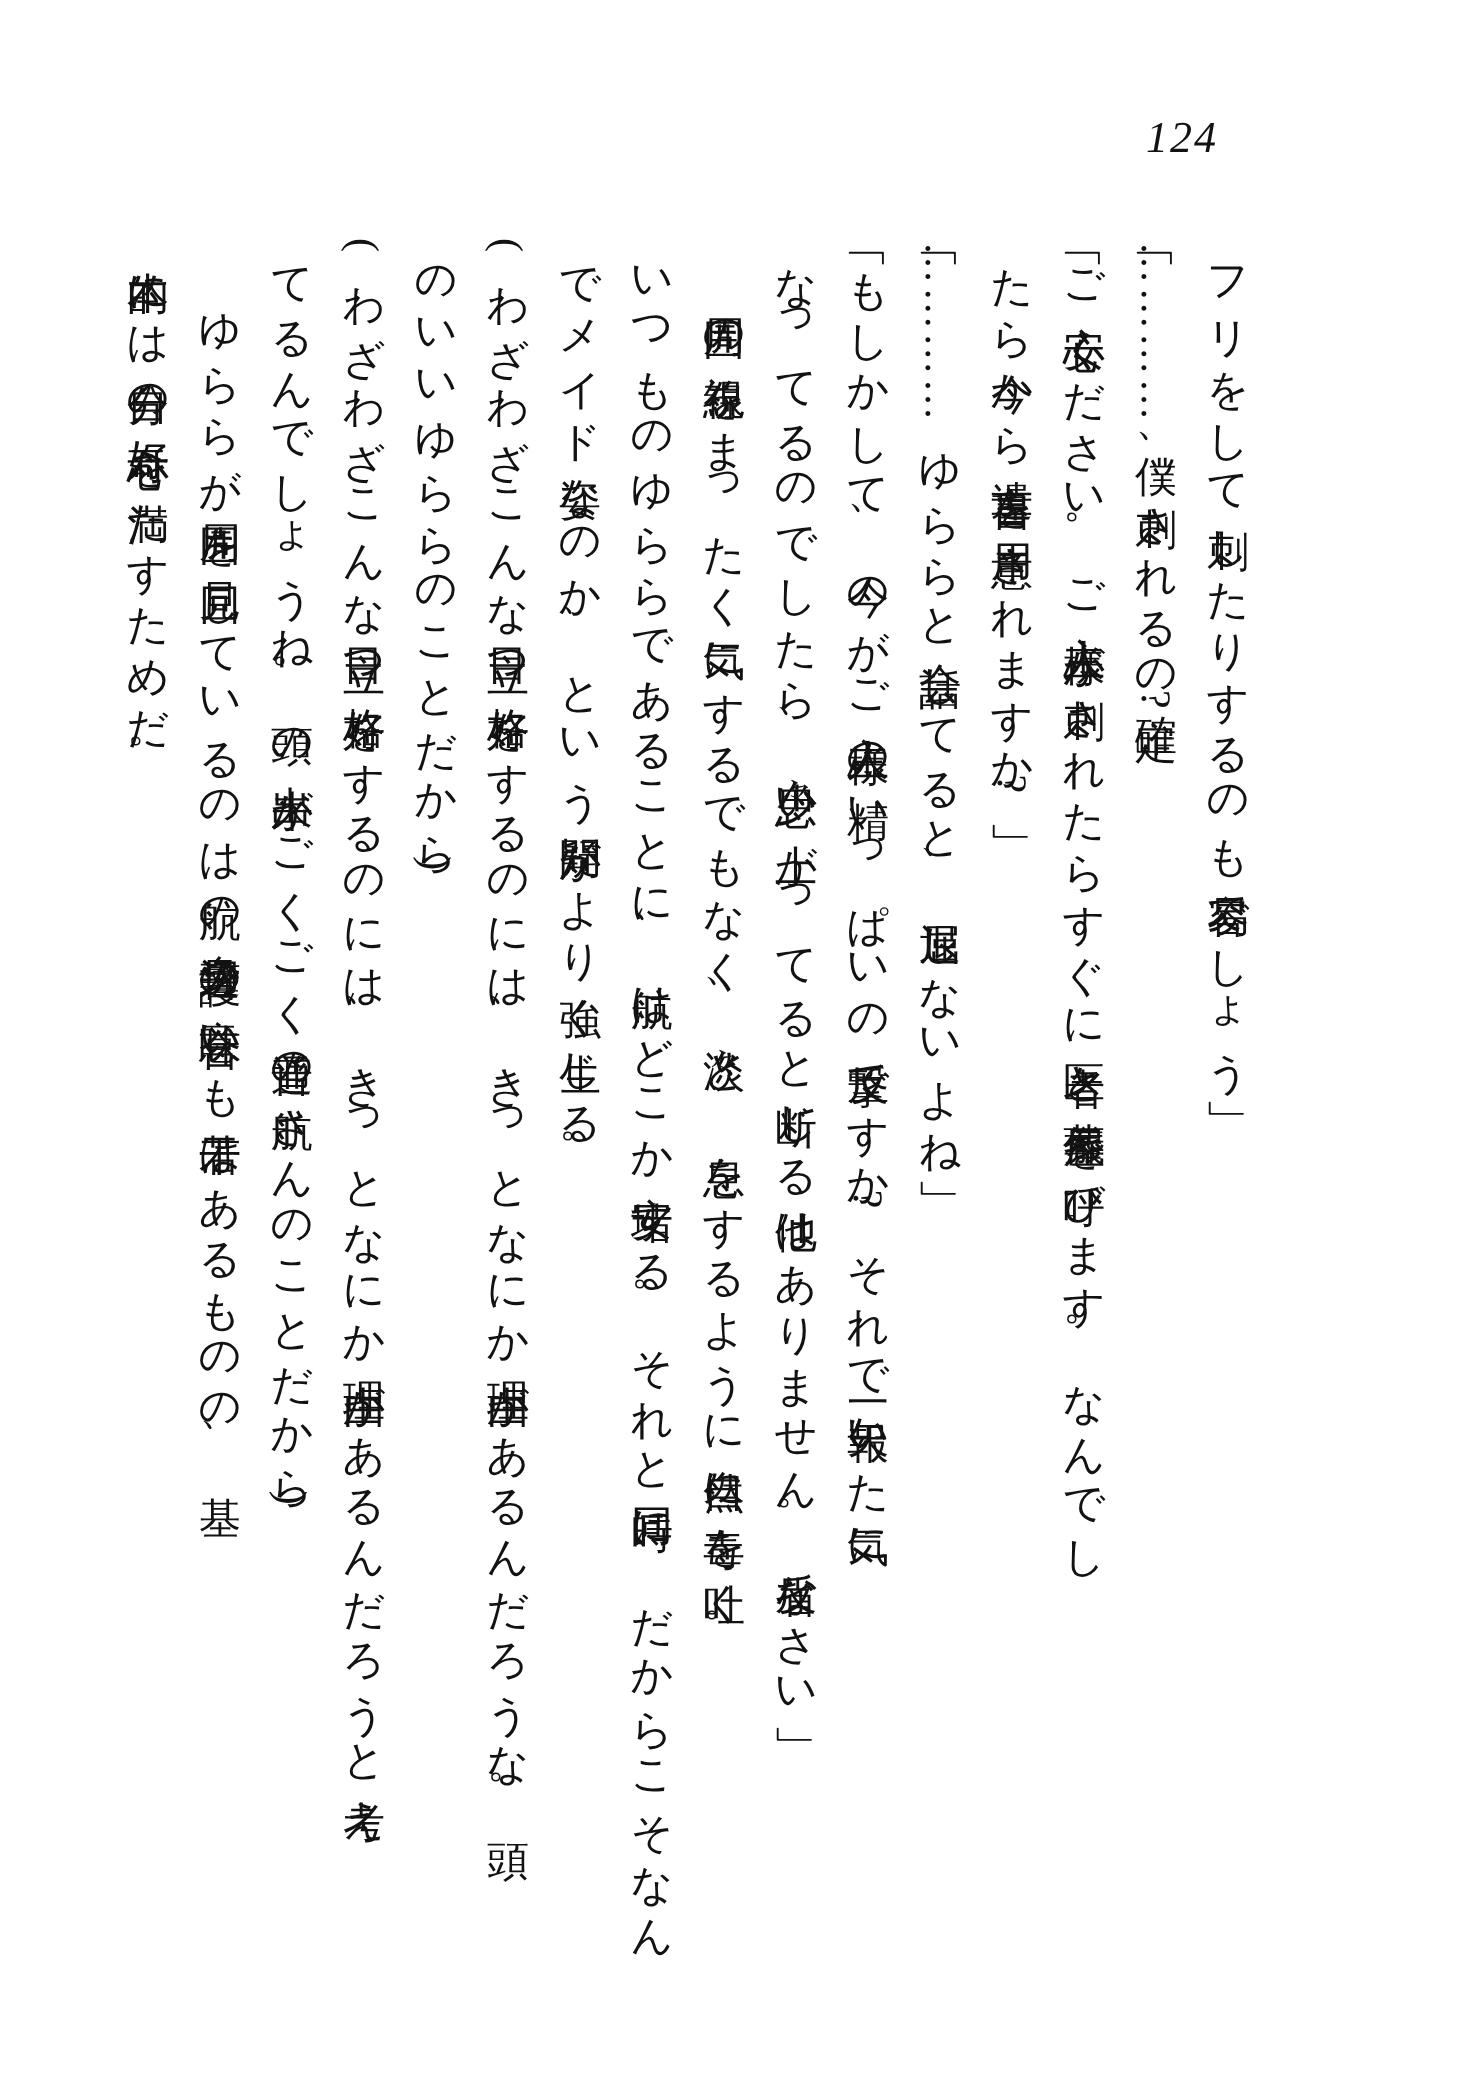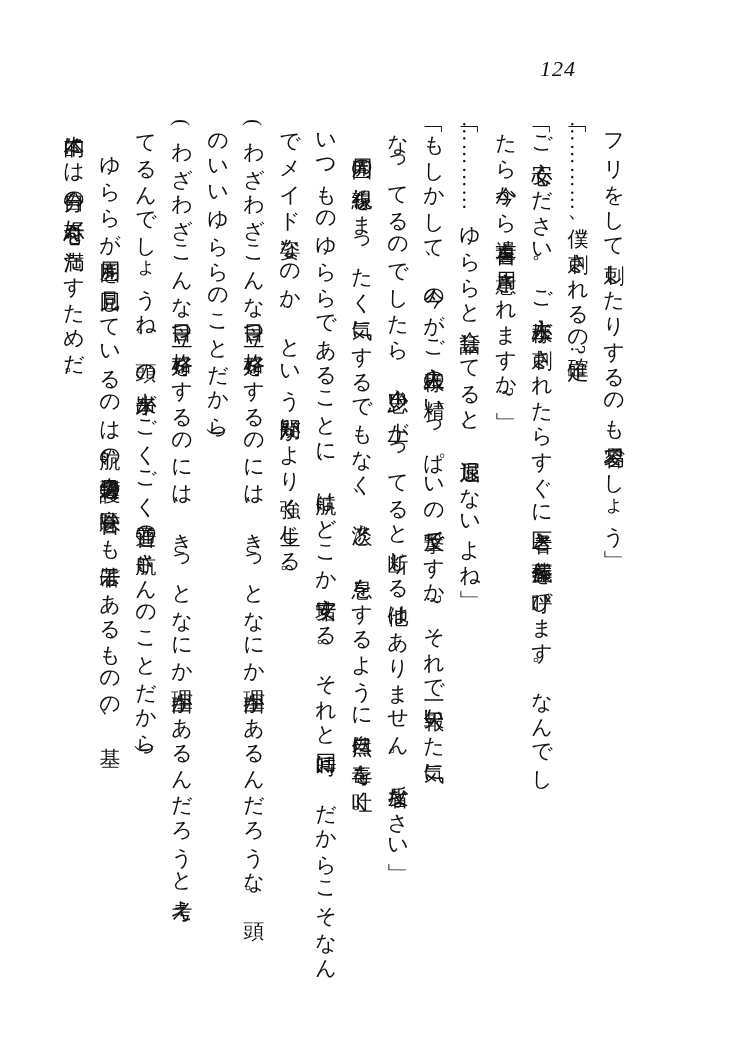--- a/index.html
+++ b/index.html
@@ -11,21 +11,21 @@
     position: relative;
     width: 736px;
     height: 1038px;
     background: #ffffff;
     overflow: hidden;
     font-family: "Liberation Serif", "DejaVu Serif", serif;
   }
   .page-number {
     position: absolute;
     top: 56px;
-    left: 540px;
+    left: 573px;
     font-size: 22px;
     font-style: italic;
     color: #121212;
     letter-spacing: 1px;
   }
   .text-body {
     position: absolute;
     top: 119px;
     right: 104px;
     height: 872px;

